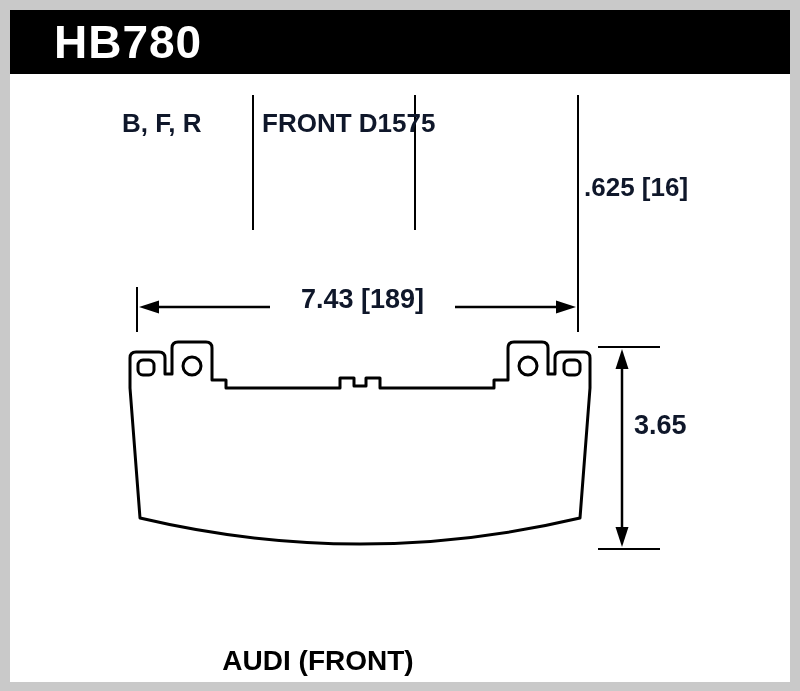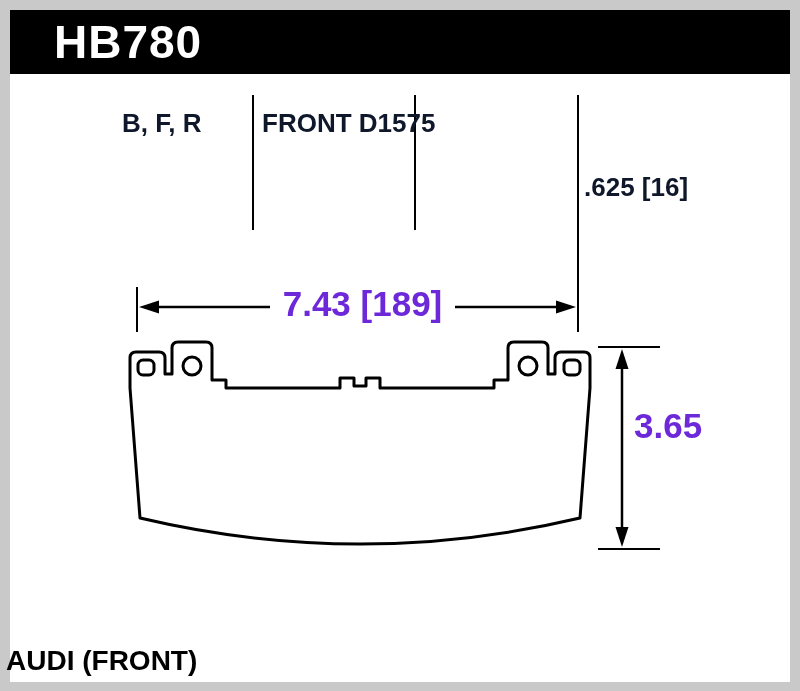--- a/index.html
+++ b/index.html
@@ -38,43 +38,43 @@
     font-size: 26px;
     font-weight: 700;
     color: #0f172a;
     white-space: nowrap;
   }
   #spec-compounds { left: 122px; top: 108px; }
   #spec-fmsi      { left: 262px; top: 108px; }
   #spec-thickness { left: 584px; top: 124px; margin-top: 48px; }
   .dim-label {
     position: absolute;
-    font-size: 35px;
+    font-size: 27px;
     font-weight: 700;
-    color: #6d28d9;
+    color: #0f172a;
     white-space: nowrap;
   }
   #width-label {
     left: 270px; top: 284px;
     width: 185px;
     text-align: center;
     background: #ffffff;
     padding: 0 6px;
   }
   #height-label {
     left: 634px; top: 408px;
     width: 84px;
     text-align: left;
     line-height: 35px;
   }
   #application-label {
     position: absolute;
-    left: 6px; top: 645px;
+    left: 0; top: 645px;
     width: 636px;
-    text-align: left;
+    text-align: center;
     font-size: 28px;
     font-weight: 700;
     color: #000000;
   }
   svg.linework {
     position: absolute;
     left: 0; top: 0;
     width: 800px; height: 691px;
     pointer-events: none;
   }

